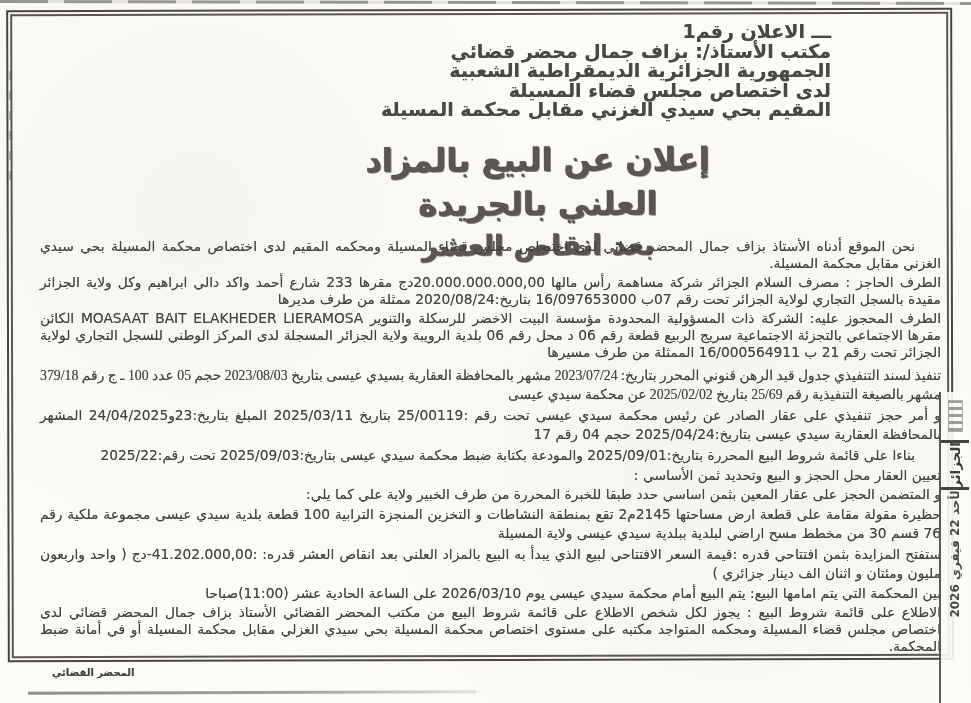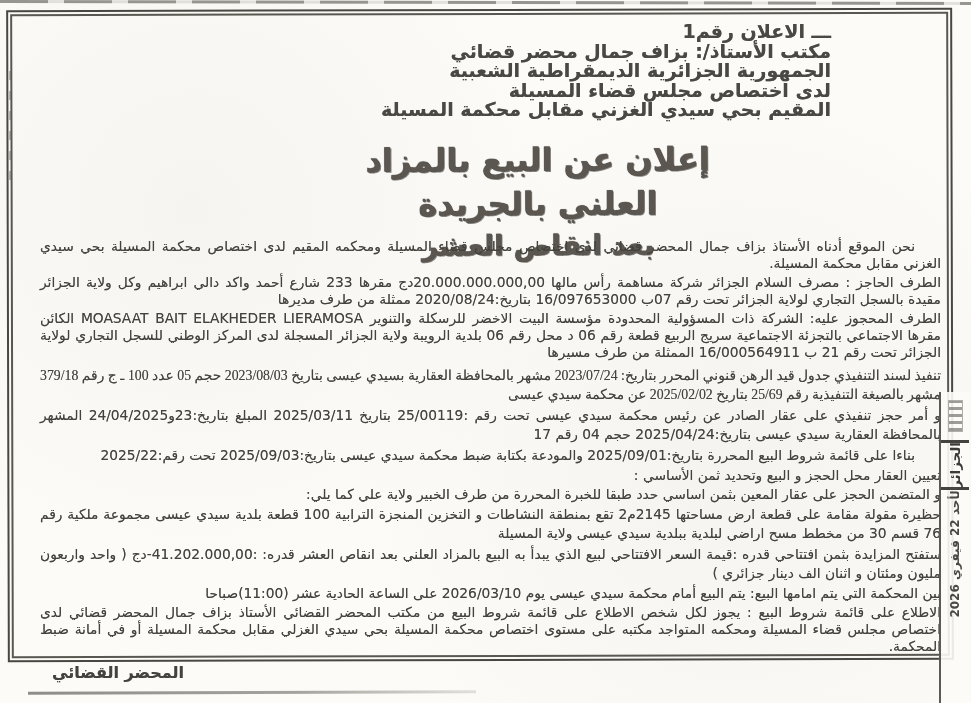--- a/index.html
+++ b/index.html
@@ -42,21 +42,21 @@
   }
   .body-block {
     position:absolute; top:238px; right:30px; left:40px;
     font-size:13.8px; line-height:17px; text-align:justify;
     color:#44423d; text-shadow:0 0 0.4px rgba(68,66,61,0.55);
   }
   .para { margin:0 0 2px 0; }
   .indent { text-indent:26px; }
   .gap-top { margin-top:5px;font-family:Liberation Serif, serif; }
   .loose { line-height:19px; }
-  .sig { margin-top:9px; text-align:left; padding-left:12px; font-size:16px; font-weight:bold; }
+  .sig { margin-top:9px; text-align:left; padding-left:12px; font-size:10px; font-weight:bold; }
   .edge-strip { position:absolute; right:2px; top:392px; width:30px; height:311px; border-left:2px solid #5d5a55; background:rgba(252,251,247,0.9); }
   .logo-mark {
     position:absolute; top:8px; left:7px; width:15px; height:32px; opacity:0.65;
     background:repeating-linear-gradient(0deg,#6d6a64 0 3px, transparent 3px 7px);
     border:1px solid #8a8781;
   }
   .masthead-box {
     position:absolute; top:48px; left:0; width:100%; height:50px;
     border-top:3px solid #45433f; border-bottom:3px solid #45433f;
   }

